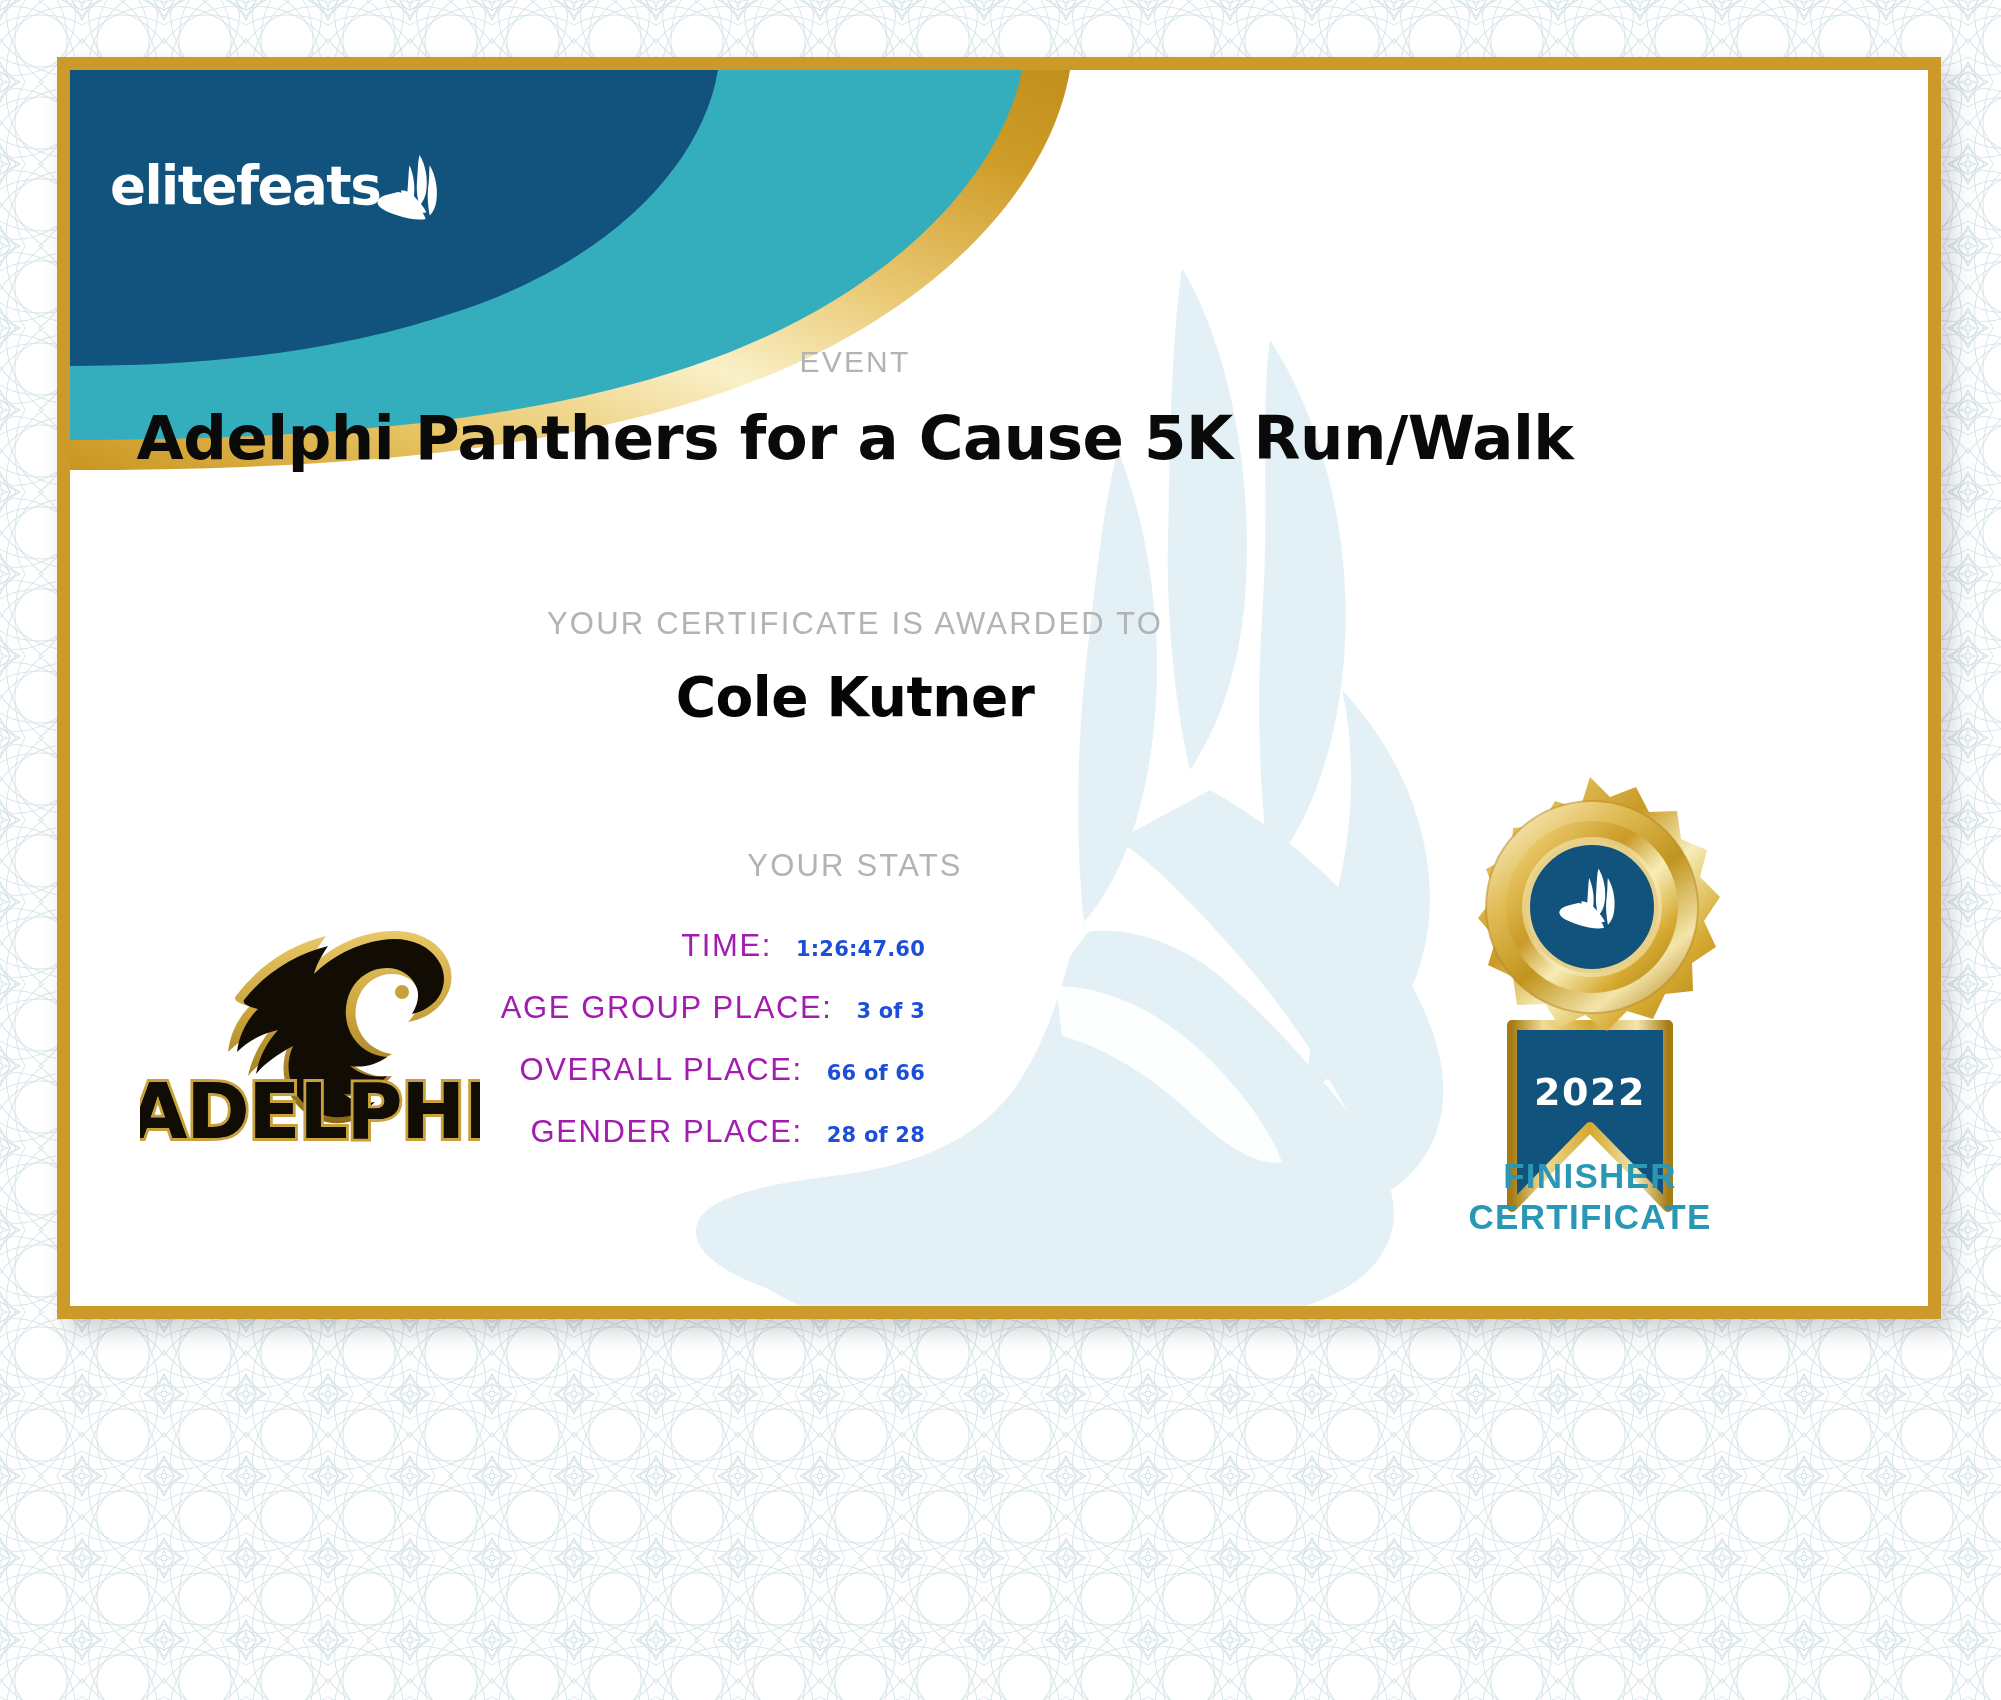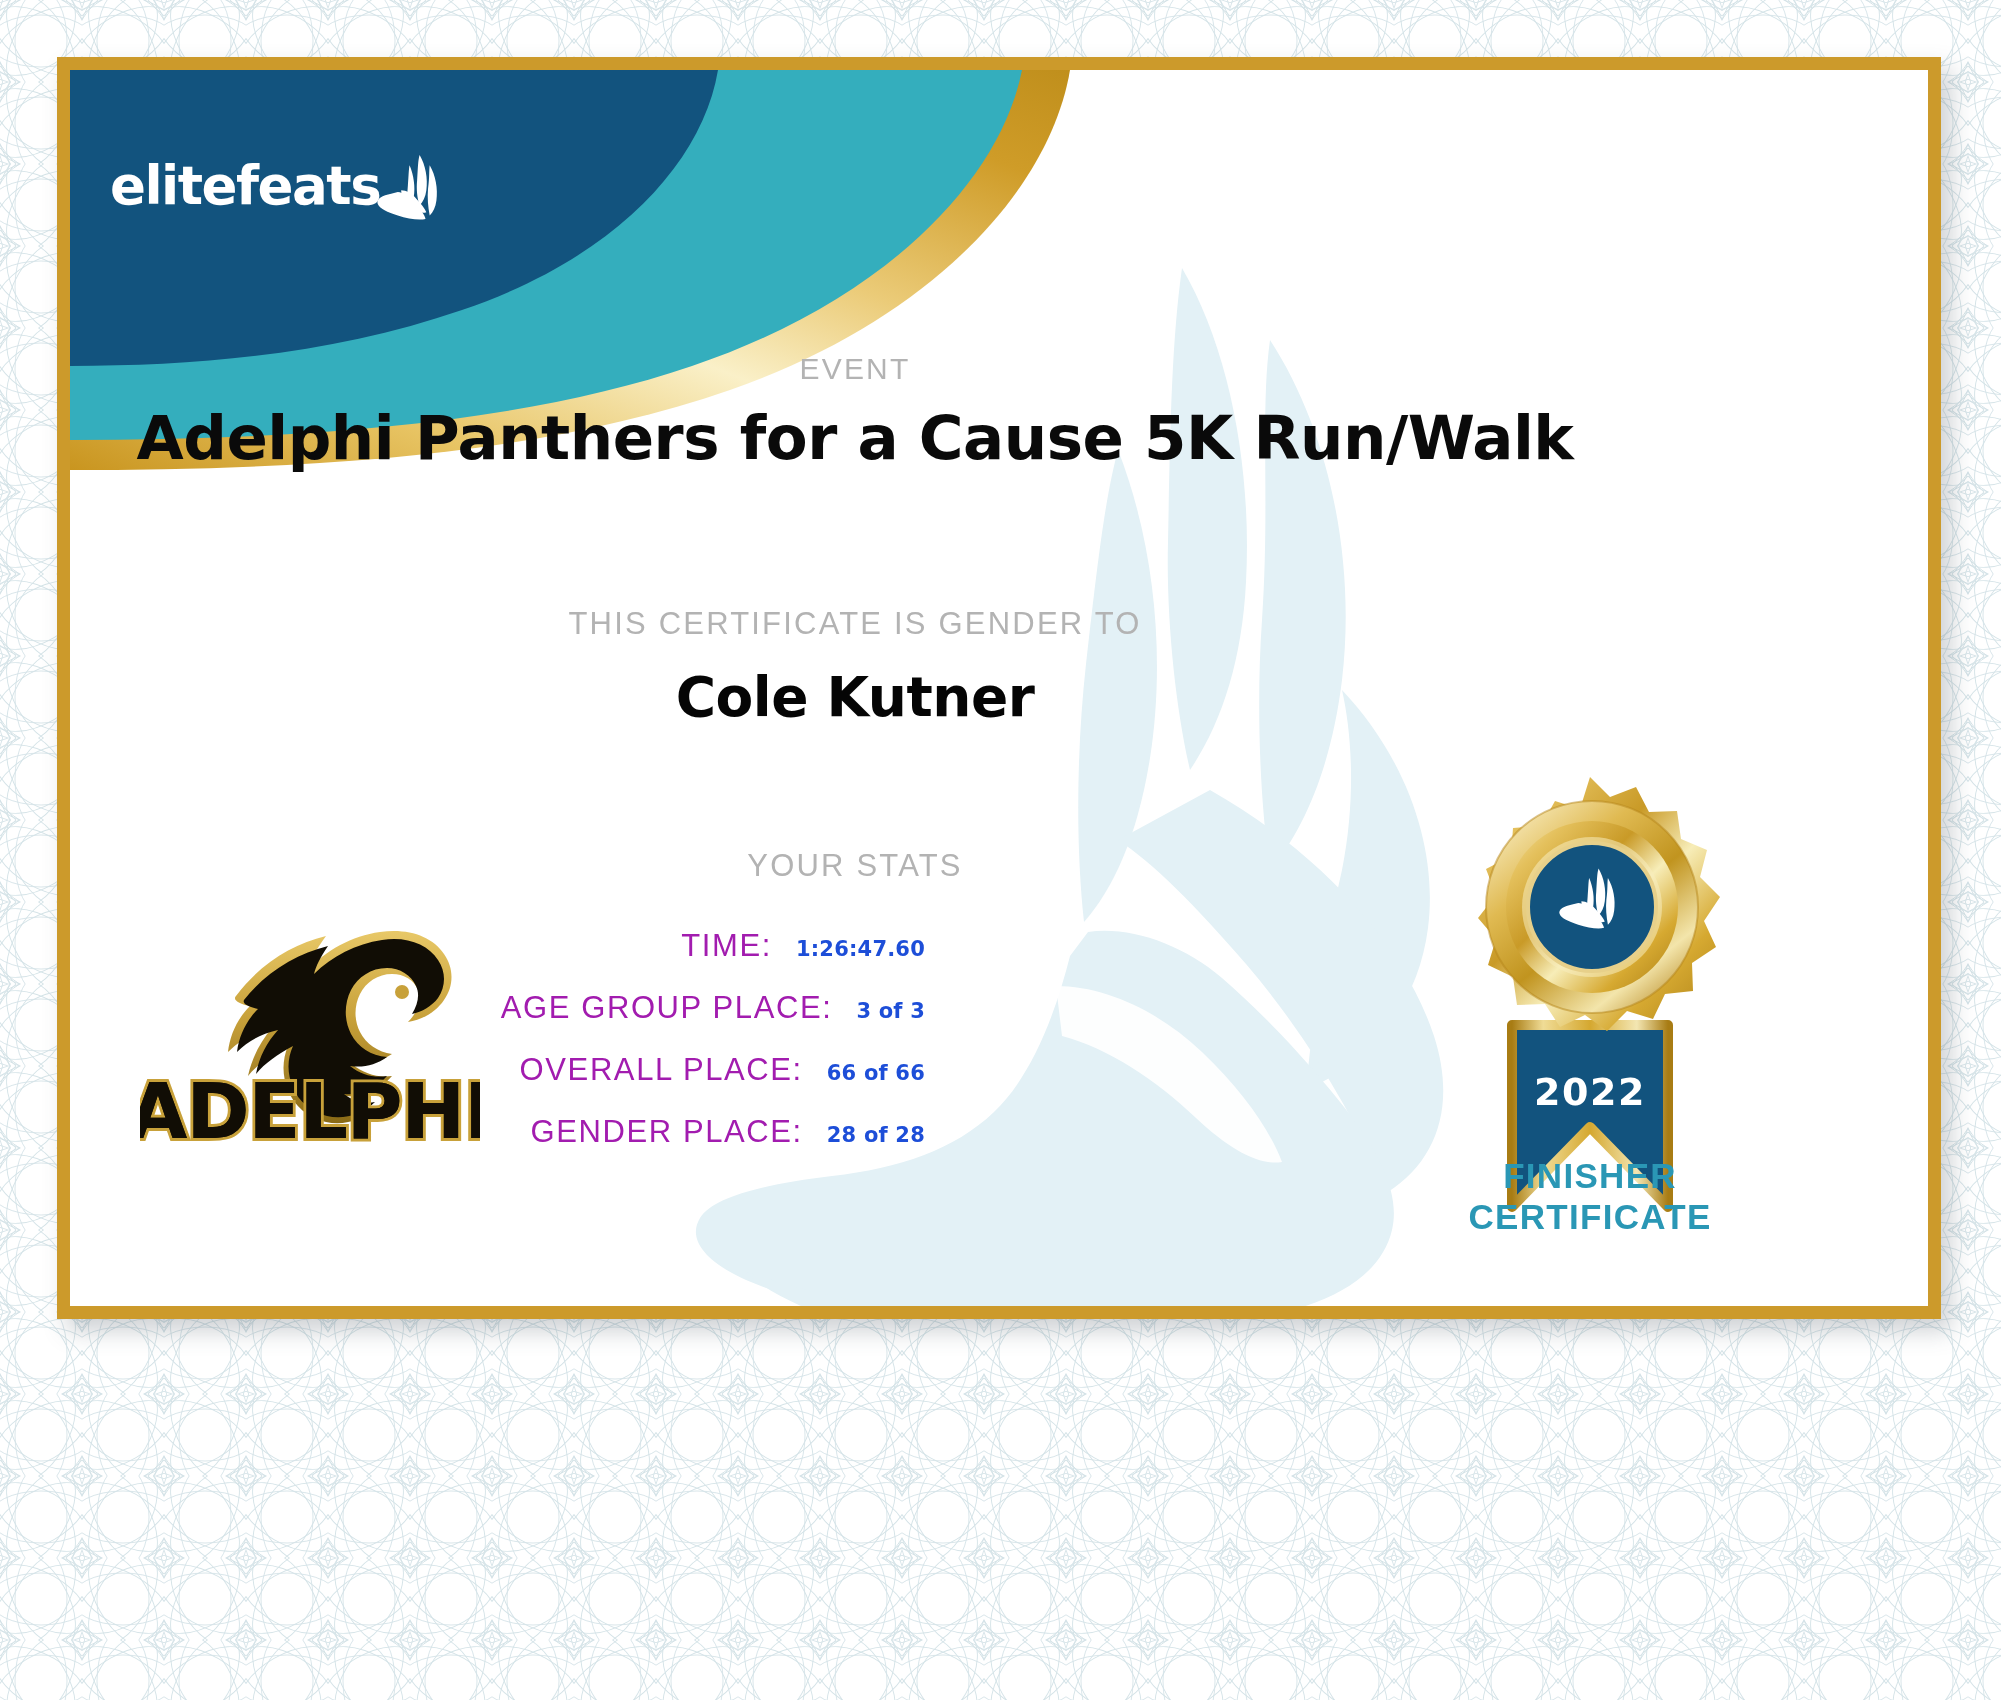--- a/index.html
+++ b/index.html
@@ -96,21 +96,21 @@
     width: 1570px;
     text-align: center;
   }
   .label-muted {
     color: #b3b3b3;
     font-family: "Liberation Sans", sans-serif;
     letter-spacing: 2.2px;
     font-weight: 400;
   }
 
-  #event-label   { top: 282px; font-size: 30px; }
+  #event-label   { top: 275px; font-size: 30px; }
   #event-title   {
     top: 332px;
     font-size: 61px;
     font-weight: 700;
     color: #0a0a0a;
     letter-spacing: -0.5px;
     font-family: "DejaVu Sans", sans-serif;
   }
   #awarded-label { top: 536px; font-size: 31px; }
   #recipient {
@@ -296,21 +296,21 @@
             <path d="M26 46 C32 46 40 52 47 60 C53 67 58 73 59 78
                      C52 80 38 78 26 74 C14 70 4 66 2 60 C0 54 8 50 18 48 Z"></path>
           </g>
         </svg>
       </div>
 
       <div class="center-col label-muted" id="event-label">EVENT</div>
 
       <div class="center-col" id="event-title">Adelphi Panthers for a Cause 5K Run/Walk</div>
 
-      <div class="center-col label-muted" id="awarded-label">THIS CERTIFICATE IS GENDER TO</div>
+      <div class="center-col label-muted" id="awarded-label">YOUR CERTIFICATE IS AWARDED TO</div>
 
       <div class="center-col" id="recipient">Cole Kutner</div>
 
 
       <div class="center-col label-muted" id="stats-label">YOUR STATS</div>
 
       <div id="stats">
         <div class="stat-row">
           <span class="stat-key">TIME:</span>
           <span class="stat-val">1:26:47.60</span>

